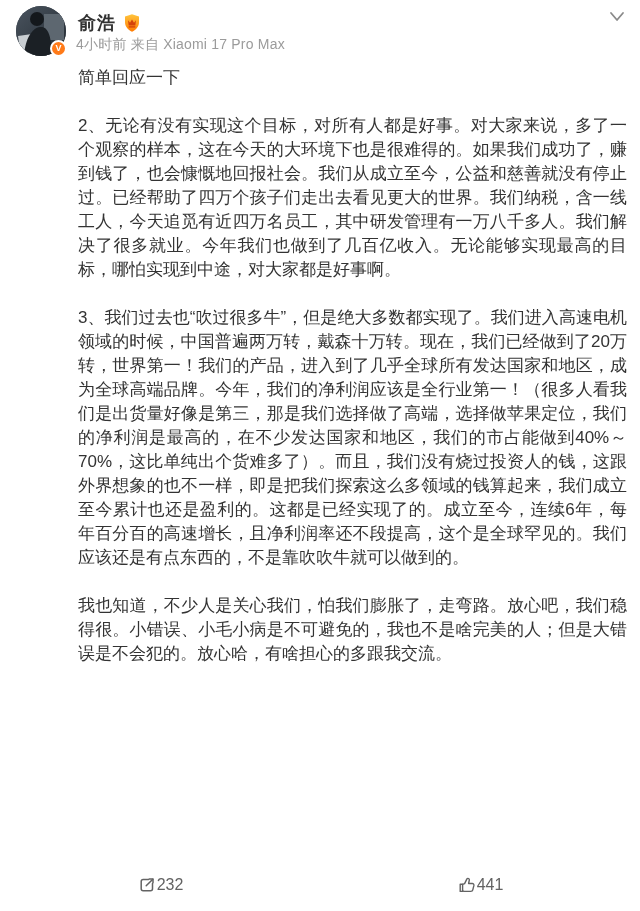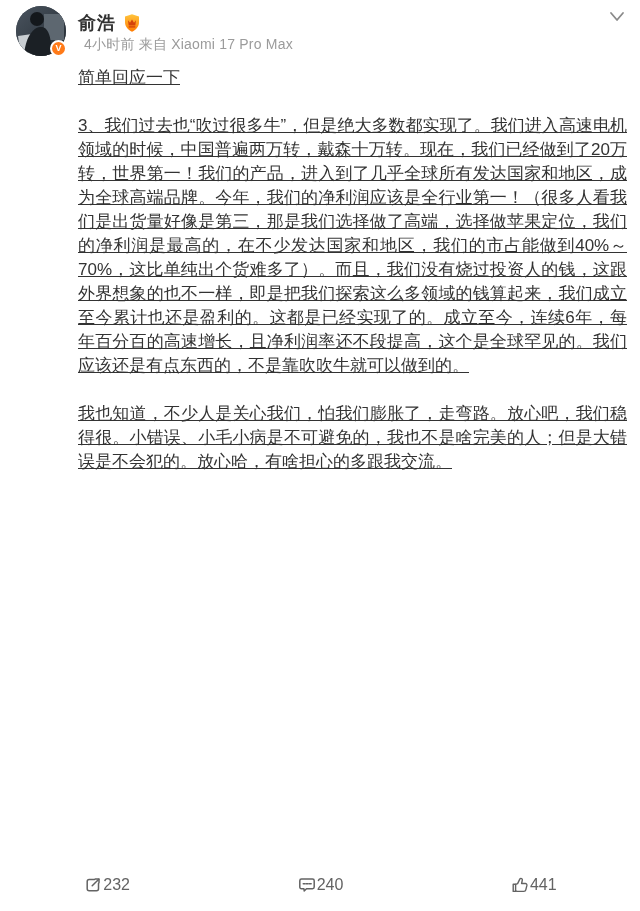--- a/index.html
+++ b/index.html
@@ -35,36 +35,36 @@
   .name-row {
     position: absolute; left: 78px; top: 11px;
     display: flex; align-items: center; gap: 6px;
   }
   .name {
     font-size: 18px; font-weight: 700; color: #333333;
     cursor: pointer; letter-spacing: 1px;
   }
   .crown-badge { width: 20px; height: 20px; display: inline-block; }
   .meta {
-    position: absolute; left: 84px; top: 36px;
+    position: absolute; left: 76px; top: 36px;
     font-size: 14px; color: #9b9b9b; letter-spacing: 0.2px;
   }
   .chevron {
     position: absolute; right: 14px; top: 10px;
     width: 18px; height: 14px; cursor: pointer;
   }
   
   .content {
     flex: 1 1 auto;
     padding: 4px 13px 0 78px;
     font-size: 17px; line-height: 24px; color: #333333;
     overflow: hidden;
     text-align: justify;
   }
-  .content p { margin: 0 0 24px 0; text-decoration: underline; }
+  .content p { margin: 0 0 24px 0; }
   .content p:last-child { margin-bottom: 0; }
   
   .actions {
     flex: 0 0 auto;
     height: 52px;
     display: flex; align-items: center;
   }
   .action {
     flex: 1 1 0;
     display: flex; align-items: center; justify-content: center;
@@ -121,50 +121,40 @@
 
     <div class="chevron">
       <svg width="18" height="14" viewBox="0 0 18 14">
         <polyline points="3,3 9,10 15,3" fill="none" stroke="#8a8a8a" stroke-width="1.8" stroke-linecap="round" stroke-linejoin="round"></polyline>
       </svg>
     </div>
   </div>
 
   <div class="content">
     <p>简单回应一下</p>
+    <p>2、无论有没有实现这个目标，对所有人都是好事。对大家来说，多了一个观察的样本，这在今天的大环境下也是很难得的。如果我们成功了，赚到钱了，也会慷慨地回报社会。我们从成立至今，公益和慈善就没有停止过。已经帮助了四万个孩子们走出去看见更大的世界。我们纳税，含一线工人，今天追觅有近四万名员工，其中研发管理有一万八千多人。我们解决了很多就业。今年我们也做到了几百亿收入。无论能够实现最高的目标，哪怕实现到中途，对大家都是好事啊。</p>
     <p>3、我们过去也“吹过很多牛”，但是绝大多数都实现了。我们进入高速电机领域的时候，中国普遍两万转，戴森十万转。现在，我们已经做到了20万转，世界第一！我们的产品，进入到了几乎全球所有发达国家和地区，成为全球高端品牌。今年，我们的净利润应该是全行业第一！（很多人看我们是出货量好像是第三，那是我们选择做了高端，选择做苹果定位，我们的净利润是最高的，在不少发达国家和地区，我们的市占能做到40%～70%，这比单纯出个货难多了）。而且，我们没有烧过投资人的钱，这跟外界想象的也不一样，即是把我们探索这么多领域的钱算起来，我们成立至今累计也还是盈利的。这都是已经实现了的。成立至今，连续6年，每年百分百的高速增长，且净利润率还不段提高，这个是全球罕见的。我们应该还是有点东西的，不是靠吹吹牛就可以做到的。</p>
     <p>
       <span>我也知道，不少人是关心我们，怕我们膨胀了，走弯路。放心吧，我们稳得很。小错误、小毛小病是不可避免的，我也不是啥完美的人；但是大错误是不会犯的。放心哈，有啥担心的多跟我交流。</span>
     </p>
   </div>
 
   <div class="actions">
 
     <button class="action">
       <span class="icon">
         <svg width="20" height="20" viewBox="0 0 20 20">
           <path d="M11.5 4.5 H6.2 C5 4.5 4.2 5.3 4.2 6.5 V13.8 C4.2 15 5 15.8 6.2 15.8 H13.5 C14.7 15.8 15.5 15 15.5 13.8 V8.5" fill="none" stroke="#636363" stroke-width="1.5" stroke-linecap="round"></path>
           <line x1="9.2" y1="10.8" x2="15.8" y2="4.2" stroke="#636363" stroke-width="1.5" stroke-linecap="round"></line>
           <polyline points="12.2,4 16,4 16,7.8" fill="none" stroke="#636363" stroke-width="1.5" stroke-linecap="round" stroke-linejoin="round"></polyline>
         </svg>
       </span>
       <span class="count">232</span>
     </button>
 
-    <button class="action">
-      <span class="icon">
-        <svg width="20" height="20" viewBox="0 0 20 20">
-          <path d="M4.5 4 H15.5 C16.6 4 17.2 4.6 17.2 5.7 V12 C17.2 13.1 16.6 13.7 15.5 13.7 H9.5 L7.2 16 L6.9 13.7 H4.5 C3.4 13.7 2.8 13.1 2.8 12 V5.7 C2.8 4.6 3.4 4 4.5 4 Z" fill="none" stroke="#636363" stroke-width="1.5" stroke-linejoin="round"></path>
-          <line x1="6.2" y1="8.8" x2="8.2" y2="8.8" stroke="#636363" stroke-width="1.4" stroke-linecap="round"></line>
-          <line x1="9.2" y1="8.8" x2="11.2" y2="8.8" stroke="#636363" stroke-width="1.4" stroke-linecap="round"></line>
-          <line x1="12.2" y1="8.8" x2="14.2" y2="8.8" stroke="#636363" stroke-width="1.4" stroke-linecap="round"></line>
-        </svg>
-      </span>
-      <span class="count">240</span>
-    </button>
 
     <button class="action">
       <span class="icon">
         <svg width="20" height="20" viewBox="0 0 20 20">
           <path d="M3.2 9.2 H5.6 V16.4 H3.2 Z" fill="none" stroke="#636363" stroke-width="1.4" stroke-linejoin="round"></path>
           <path d="M5.6 15.8 L7 16.4 H13.8 C14.8 16.4 15.6 15.8 15.8 14.8 L16.9 10.4 C17.1 9.4 16.4 8.5 15.4 8.5 H11.6 L12.3 5.2 C12.5 4.2 11.8 3.4 10.9 3.4 C10.4 3.4 10 3.7 9.8 4.1 L7.6 8.6 L5.6 9.4" fill="none" stroke="#636363" stroke-width="1.4" stroke-linecap="round" stroke-linejoin="round"></path>
         </svg>
       </span>
       <span class="count">441</span>
     </button>

